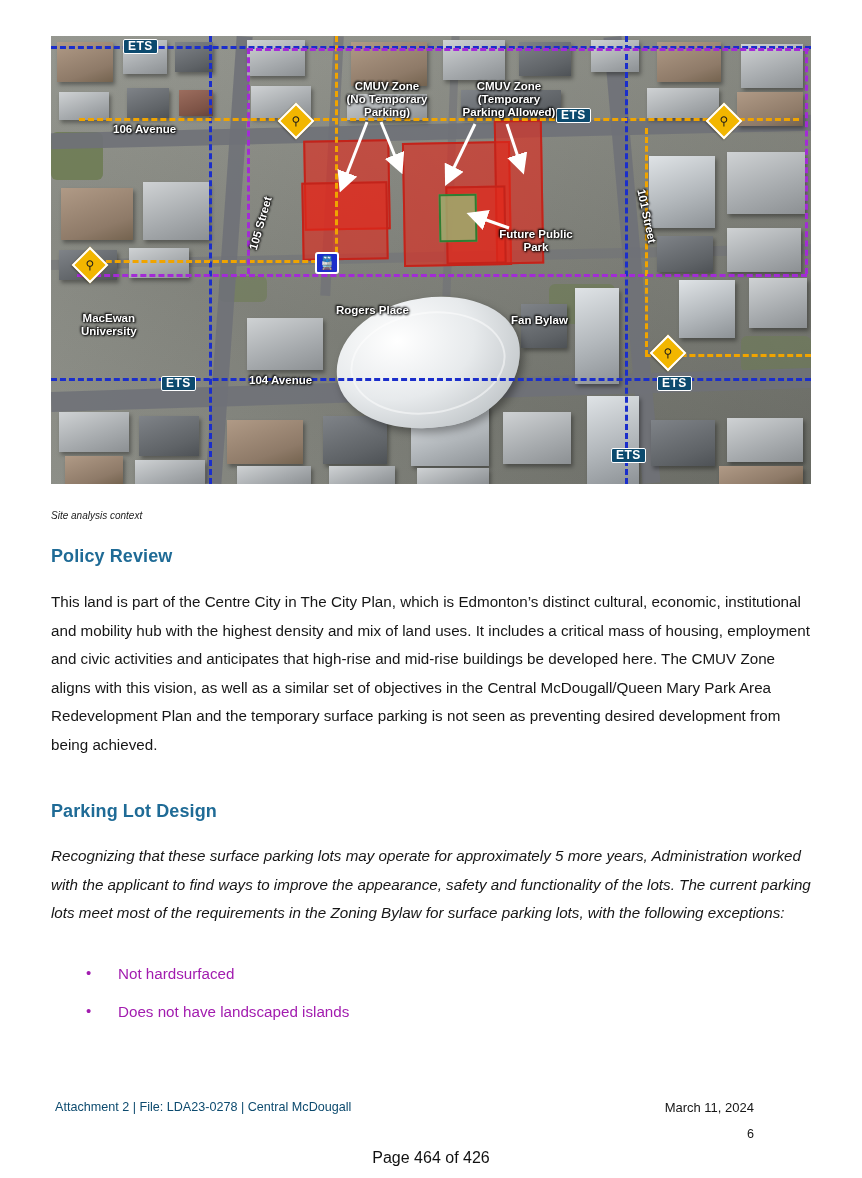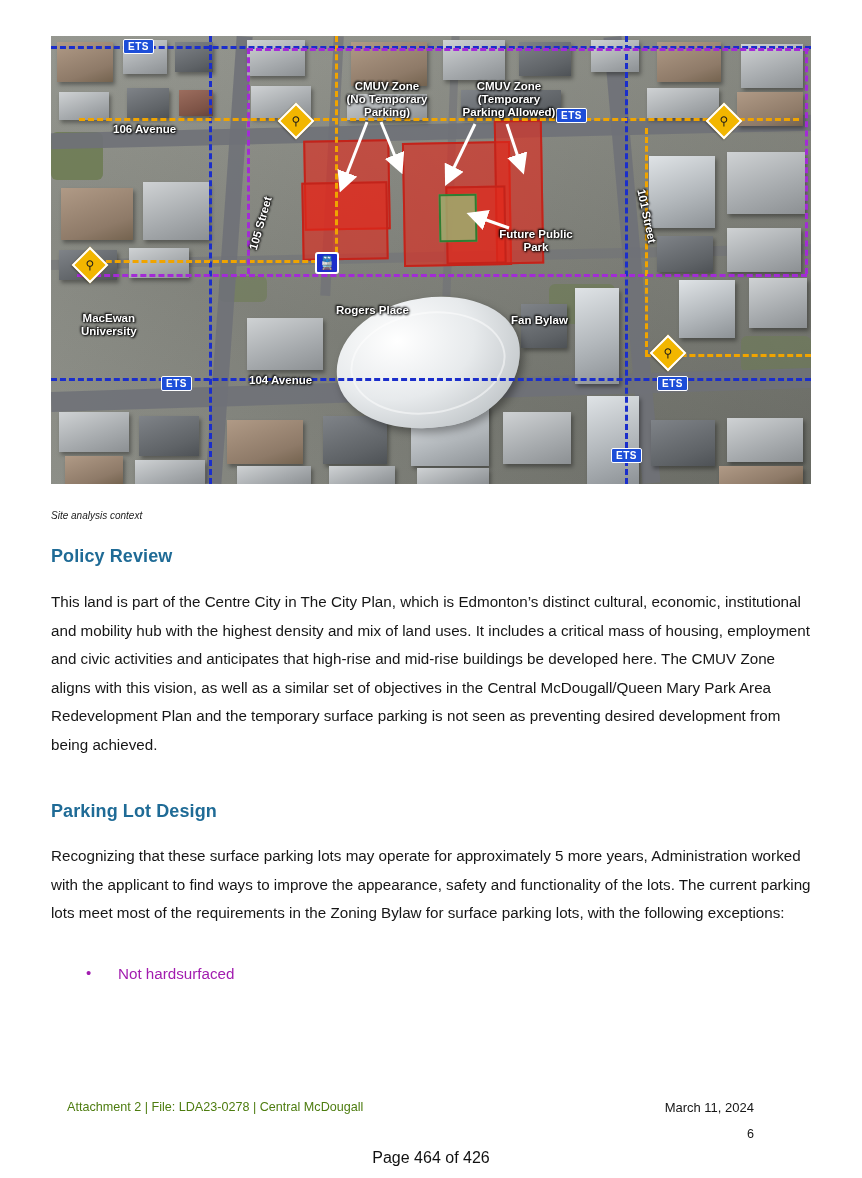--- a/index.html
+++ b/index.html
@@ -100,23 +100,23 @@
   }
   .dash.blue { border-color: #1b2ecb; }
   .dash.orange { border-color: #f0a400; }
   .dash.purple { border-color: #a32bd6; }
   .h { border-top-width: 3px; }
   .v { border-left-width: 3px; }
 
   
   .ets {
     position: absolute;
-    background: #1d4ed8;
+    background: #0c4a6e;
     color: #fff;
-    font-size: 10px;
+    font-size: 12px;
     font-weight: bold;
     font-family: "Liberation Sans", sans-serif;
     padding: 1px 4px;
     border: 1px solid #fff;
     border-radius: 2px;
     letter-spacing: .5px;
     line-height: 11px;
   }
   .bike {
     position: absolute;
@@ -209,24 +209,24 @@
     position: absolute;
     left: 22px;
     top: -1px;
     font-size: 15px;
   }
   .hl { background: #cdeccd; }
 
   
   .footer-left {
     position: absolute;
-    left: 67px;
+    left: 55px;
     top: 1100px;
     font-size: 12.6px;
-    color: #4d7c0f;
+    color: #0c4a6e;
   }
   .footer-right {
     position: absolute;
     right: 108px;
     top: 1100px;
     font-size: 13px;
     color: #161616;
   }
   .footer-pageno {
     position: absolute;
@@ -397,26 +397,29 @@
       </svg>
     </div>
   </div>
 
   <div class="caption">Site analysis context</div>
 
   <div class="h2" style="top:546px;">Policy Review</div>
   <div class="para" style="top:588px;">This land is part of the Centre City in The City Plan, which is Edmonton’s distinct cultural, economic, institutional and mobility hub with the highest density and mix of land uses. It includes a critical mass of housing, employment and civic activities and anticipates that high-rise and mid-rise buildings be developed here. The CMUV Zone aligns with this vision, as well as a similar set of objectives in the Central McDougall/Queen Mary Park Area Redevelopment Plan and the temporary surface parking is not seen as preventing desired development from being achieved.</div>
 
   <div class="h2" style="top:801px;">Parking Lot Design</div>
-  <div class="para" style="top:842px;">Recognizing that these surface parking lots may operate for approximately 5 more years, Administration worked with the applicant to find ways to improve the appearance, safety and functionality of the lots. The current parking lots meet most of the requirements in the Zoning Bylaw for surface parking lots, with the following exceptions:</div>
+  <div class="para" style="top:842px;font-style:italic;">Recognizing that these surface parking lots may operate for approximately 5 more years, Administration worked with the applicant to find ways to improve the appearance, safety and functionality of the lots. The current parking lots meet most of the requirements in the Zoning Bylaw for surface parking lots, with the following exceptions:</div>
 
   <div class="bullets" style="top:960px;">
     <div class="bullet">
       <span>Not hardsurfaced</span>
     </div>
+    <div class="bullet">
+      <span>Does not have landscaped islands</span>
+    </div>
   </div>
 
   <div class="footer-left">Attachment 2 | File: LDA23-0278 | Central McDougall</div>
   <div class="footer-right">March 11, 2024</div>
   <div class="footer-pageno">6</div>
   <div class="pager">Page 464 of 426</div>
 
 </div>
 
 </body></html>

